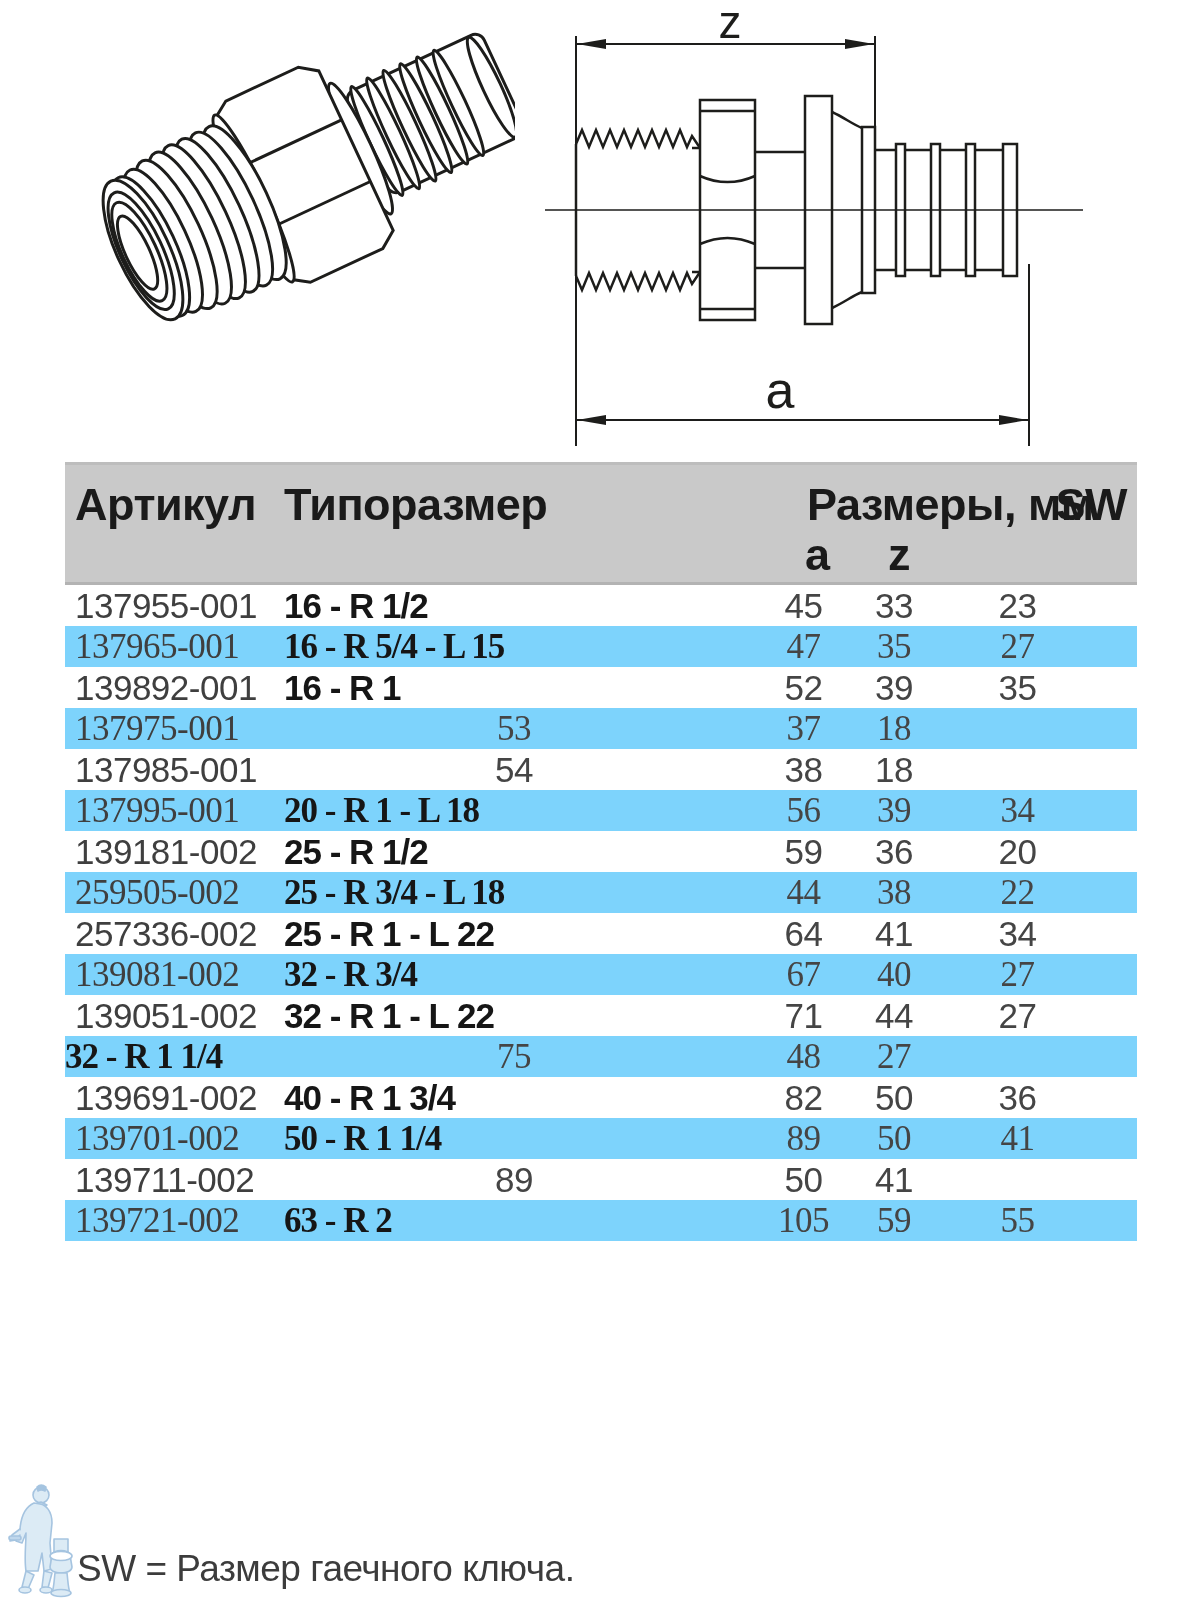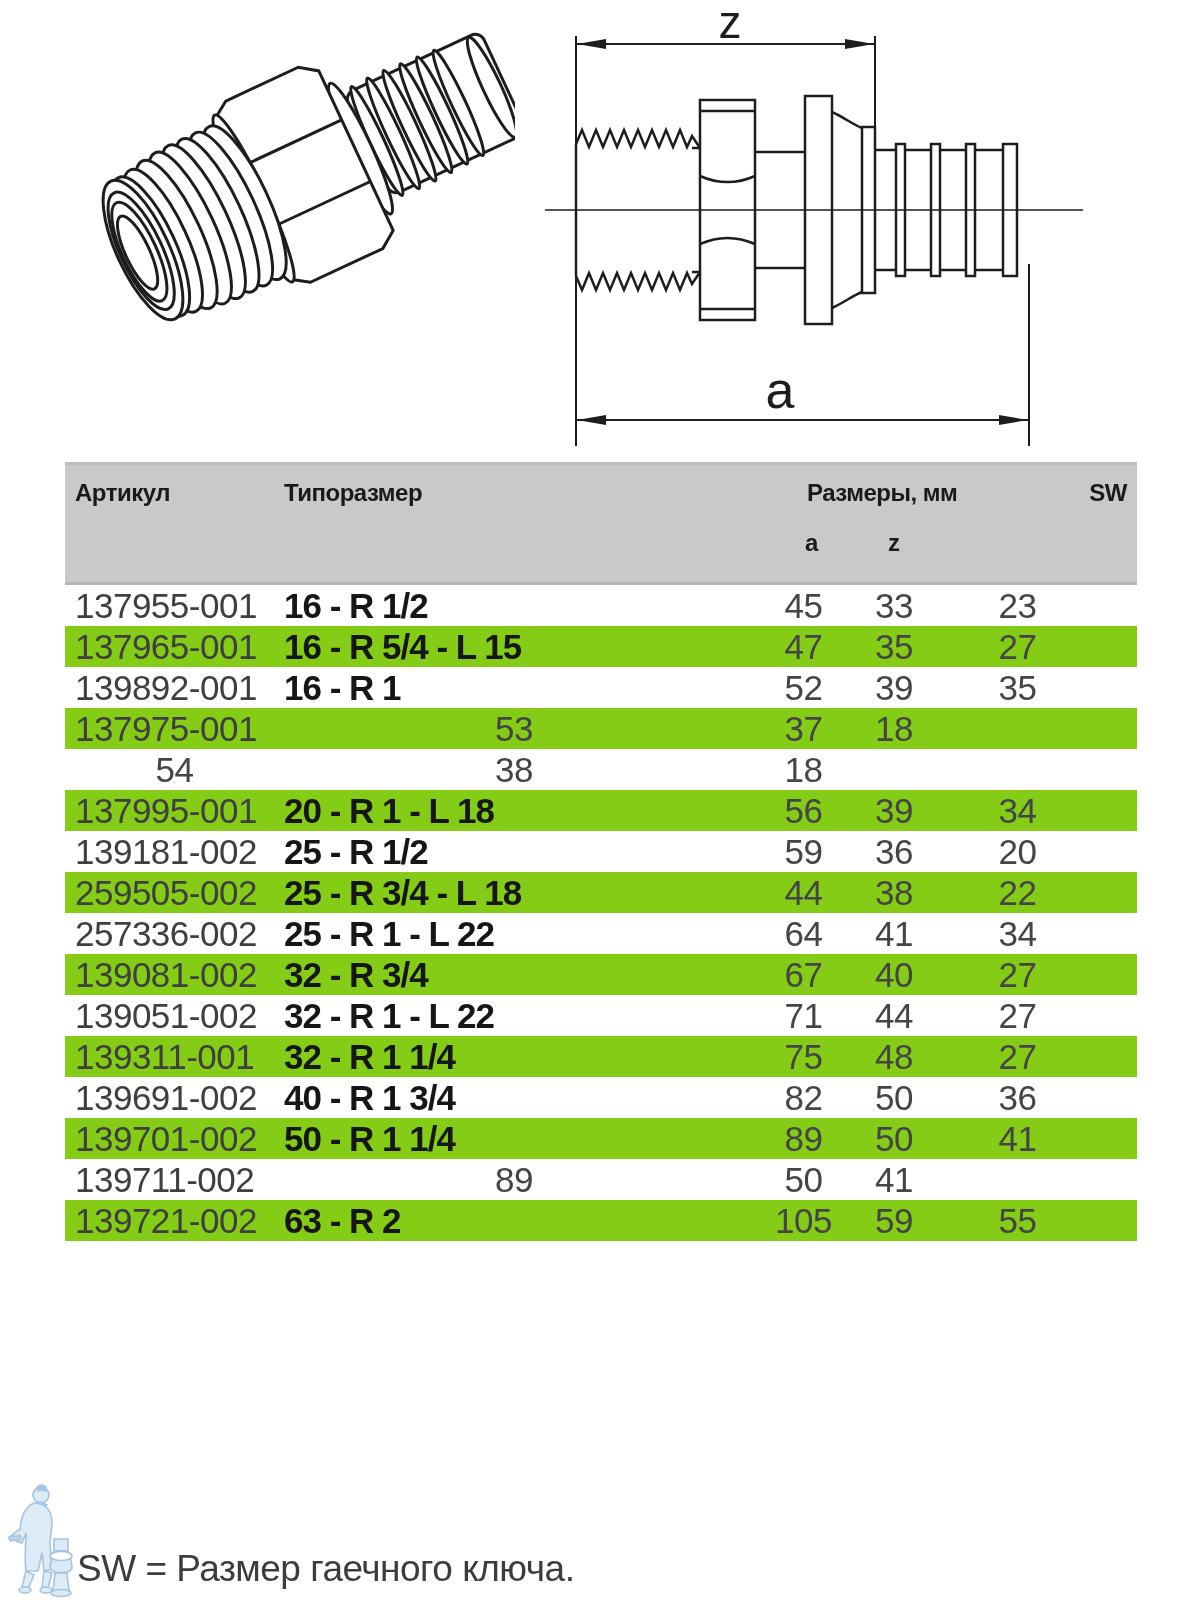--- a/index.html
+++ b/index.html
@@ -14,36 +14,36 @@
   .fig3d{position:absolute;left:55px;top:25px;}
   .figdraw{position:absolute;left:530px;top:0;}
 
   
   .spec{position:absolute;left:65px;top:462px;width:1072px;}
   .thead{
     position:relative;height:123px;background:#c9c9c9;
     border-top:3px solid #bdbdbd;border-bottom:3px solid #b3b3b3;box-sizing:border-box;
   }
   .thead .h{
-    position:absolute;font-weight:bold;font-size:24px;color:#1a1a1a;letter-spacing:-0.5px;
+    position:absolute;font-weight:bold;font-size:45px;color:#1a1a1a;letter-spacing:-0.5px;
     white-space:nowrap;
   }
   .h-article{left:10px;top:14px;}
   .h-size{left:219px;top:14px;}
   .h-dims{left:742px;top:14px;}
   .h-sw{right:10px;top:14px;}
   .h-sub-a{left:740px;top:64px;}
   .h-sub-z{left:823px;top:64px;}
 
   .tbody{display:block;}
   .trow{
     display:grid;grid-template-columns:219px 460px 119px 62px 185px;
     height:41px;align-items:center;background:#ffffff;
   }
-  .trow.alt{background:#84cc16;}
+  .trow.alt{background:#7dd3fc;font-family:Liberation Serif, serif;}
   .c{font-size:35px;white-space:nowrap;letter-spacing:-0.5px;}
   .c.art{padding-left:10px;color:#3f3f3f;}
   .c.size{font-weight:bold;color:#161616;letter-spacing:-1px;}
   .c.num{text-align:center;color:#454545;}
 
   .footnote{
     position:absolute;left:77px;top:1548px;font-size:37px;color:#3c3c3c;letter-spacing:-0.5px;
     white-space:nowrap;
   }
 
@@ -191,20 +191,21 @@
           <div class="c num">39</div>
           <div class="c num">35</div>
         </div>
         <div class="trow alt">
           <div class="c art">137975-001</div>
           <div class="c num">53</div>
           <div class="c num">37</div>
           <div class="c num">18</div>
         </div>
         <div class="trow">
+          <div class="c art">137985-001</div>
           <div class="c num">54</div>
           <div class="c num">38</div>
           <div class="c num">18</div>
         </div>
         <div class="trow alt">
           <div class="c art">137995-001</div>
           <div class="c size">20 - R 1 - L 18</div>
           <div class="c num">56</div>
           <div class="c num">39</div>
           <div class="c num">34</div>
@@ -238,21 +239,20 @@
           <div class="c num">27</div>
         </div>
         <div class="trow">
           <div class="c art">139051-002</div>
           <div class="c size">32 - R 1 - L 22</div>
           <div class="c num">71</div>
           <div class="c num">44</div>
           <div class="c num">27</div>
         </div>
         <div class="trow alt">
-          <div class="c art">139311-001</div>
           <div class="c size">32 - R 1 1/4</div>
           <div class="c num">75</div>
           <div class="c num">48</div>
           <div class="c num">27</div>
         </div>
         <div class="trow">
           <div class="c art">139691-002</div>
           <div class="c size">40 - R 1 3/4</div>
           <div class="c num">82</div>
           <div class="c num">50</div>

